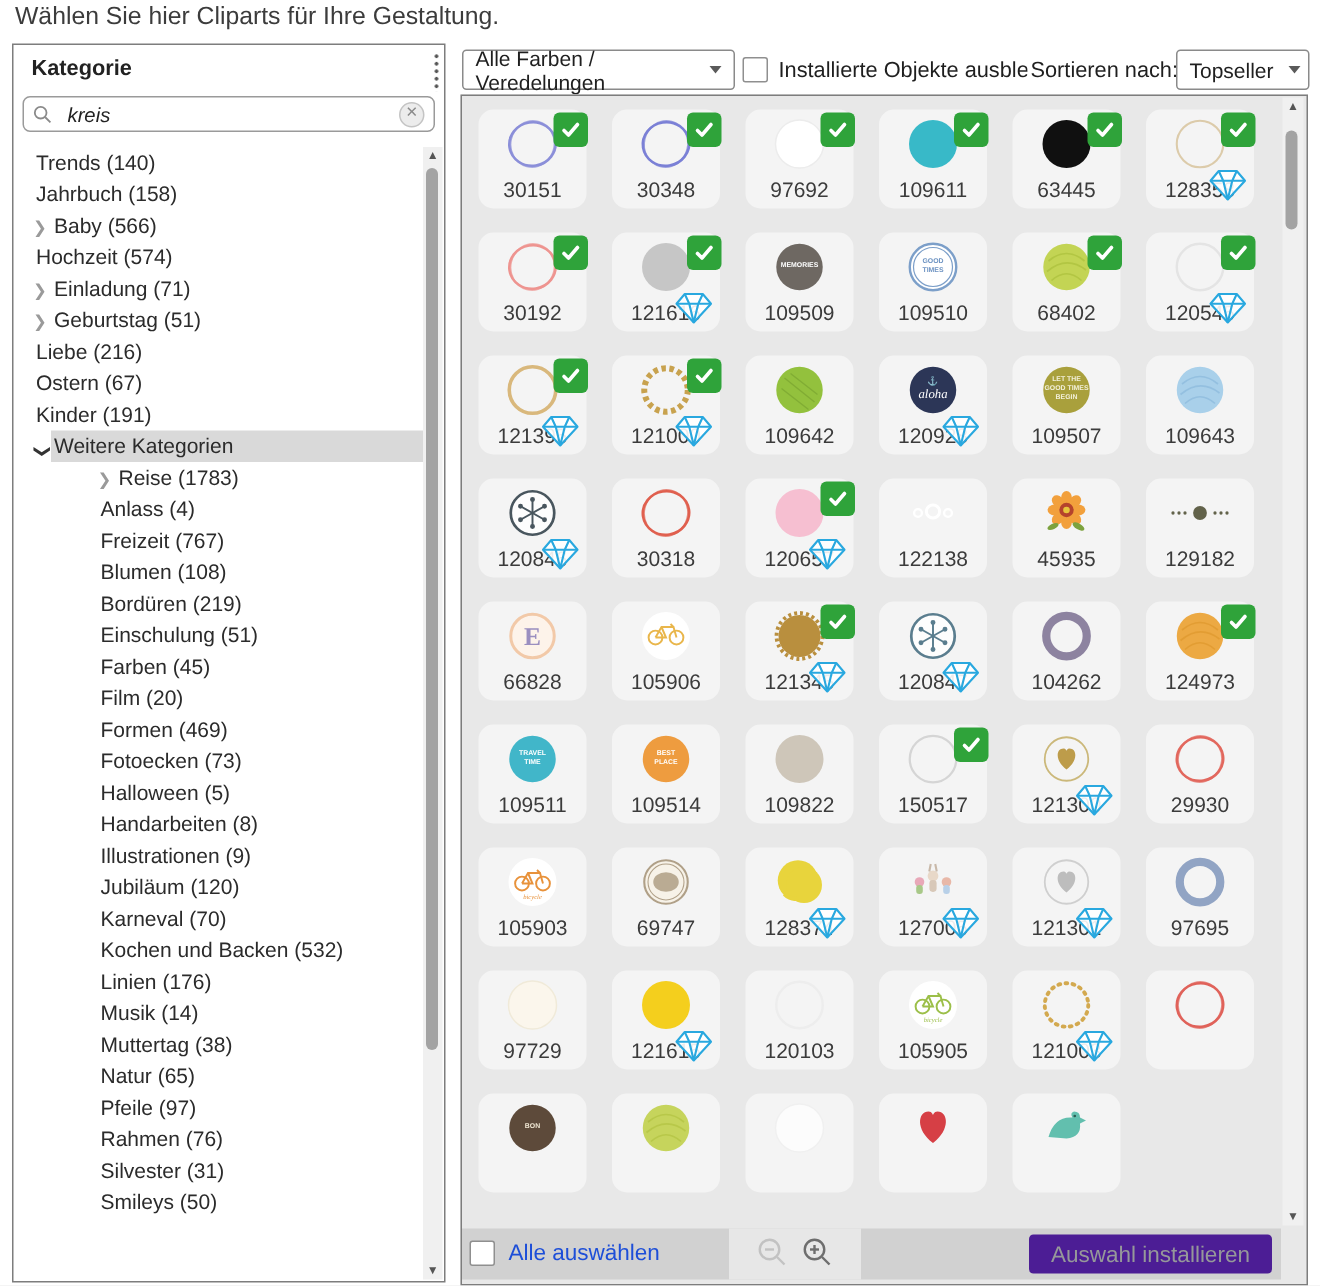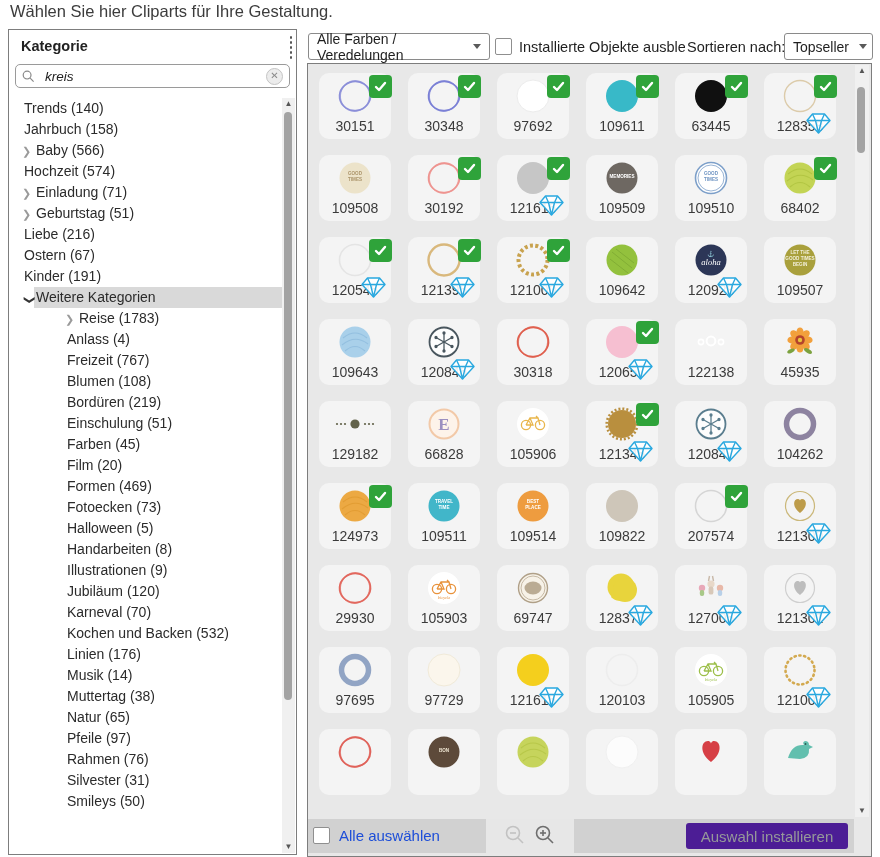--- a/index.html
+++ b/index.html
@@ -222,28 +222,20 @@
         <div class="num">128358</div>
         <div class="badge-diamond"><svg width="27" height="23" viewBox="0 0 27 23">
             <g stroke="#29a8df" stroke-width="1.4" fill="rgba(255,255,255,.9)" stroke-linejoin="round">
               <path d="M7.5 2 L19.5 2 L25 8.5 L13.5 21 L2 8.5 Z"></path>
               <path d="M2 8.5 L25 8.5 M7.5 2 L10.5 8.5 L13.5 21 M19.5 2 L16.5 8.5 L13.5 21" fill="none"></path>
             </g>
           </svg></div>
       </div>
       <div class="tile">
         <svg class="art" width="44" height="44" viewBox="0 0 44 44">
-          <circle cx="22" cy="20" r="15.5" fill="#ece3ca"></circle>
-          <text x="22" y="17" font-size="4.6" font-weight="bold" text-anchor="middle" fill="#ab946a" font-family="Liberation Sans,sans-serif">GOOD</text>
-          <text x="22" y="23" font-size="4.6" font-weight="bold" text-anchor="middle" fill="#ab946a" font-family="Liberation Sans,sans-serif">TIMES</text>
-        </svg>
-        <div class="num">109508</div>
-      </div>
-      <div class="tile">
-        <svg class="art" width="44" height="44" viewBox="0 0 44 44">
           <ellipse cx="22" cy="20" rx="15.5" ry="14.5" fill="none" stroke="#ee9490" stroke-width="1.7" transform="rotate(-9 22 20)"></ellipse>
           <ellipse cx="22" cy="20" rx="14.6" ry="15.4" fill="none" stroke="#ee9490" stroke-width="1.2" opacity=".7" transform="rotate(14 22 20)"></ellipse>
         </svg>
         <div class="badge-check">
           <svg width="15" height="15" viewBox="0 0 15 15">
             <path d="M3 8 L6 11 L12 4" fill="none" stroke="#fff" stroke-width="2.4" stroke-linecap="round" stroke-linejoin="round"></path>
           </svg>
         </div>
         <div class="num">30192</div>
       </div>
@@ -565,21 +557,21 @@
       </div>
       <div class="tile">
         <svg class="art" width="44" height="44" viewBox="0 0 44 44">
           <circle cx="22" cy="20" r="15.5" fill="none" stroke="#d5d5d5" stroke-width="1.5"></circle>
         </svg>
         <div class="badge-check">
           <svg width="15" height="15" viewBox="0 0 15 15">
             <path d="M3 8 L6 11 L12 4" fill="none" stroke="#fff" stroke-width="2.4" stroke-linecap="round" stroke-linejoin="round"></path>
           </svg>
         </div>
-        <div class="num">207574</div>
+        <div class="num">150517</div>
       </div>
       <div class="tile">
         <svg class="art" width="44" height="44" viewBox="0 0 44 44">
           <circle cx="22" cy="20" r="14.5" fill="none" stroke="#cbb87a" stroke-width="1.2"></circle>
           <path d="M22 27 C14 21 15 13 20 13 C21.6 13 22 14.5 22 14.5 C22 14.5 22.4 13 24 13 C29 13 30 21 22 27 Z" fill="#bd9c4a"></path>
         </svg>
         <div class="num">121300</div>
         <div class="badge-diamond"><svg width="27" height="23" viewBox="0 0 27 23">
             <g stroke="#29a8df" stroke-width="1.4" fill="rgba(255,255,255,.9)" stroke-linejoin="round">
               <path d="M7.5 2 L19.5 2 L25 8.5 L13.5 21 L2 8.5 Z"></path>

